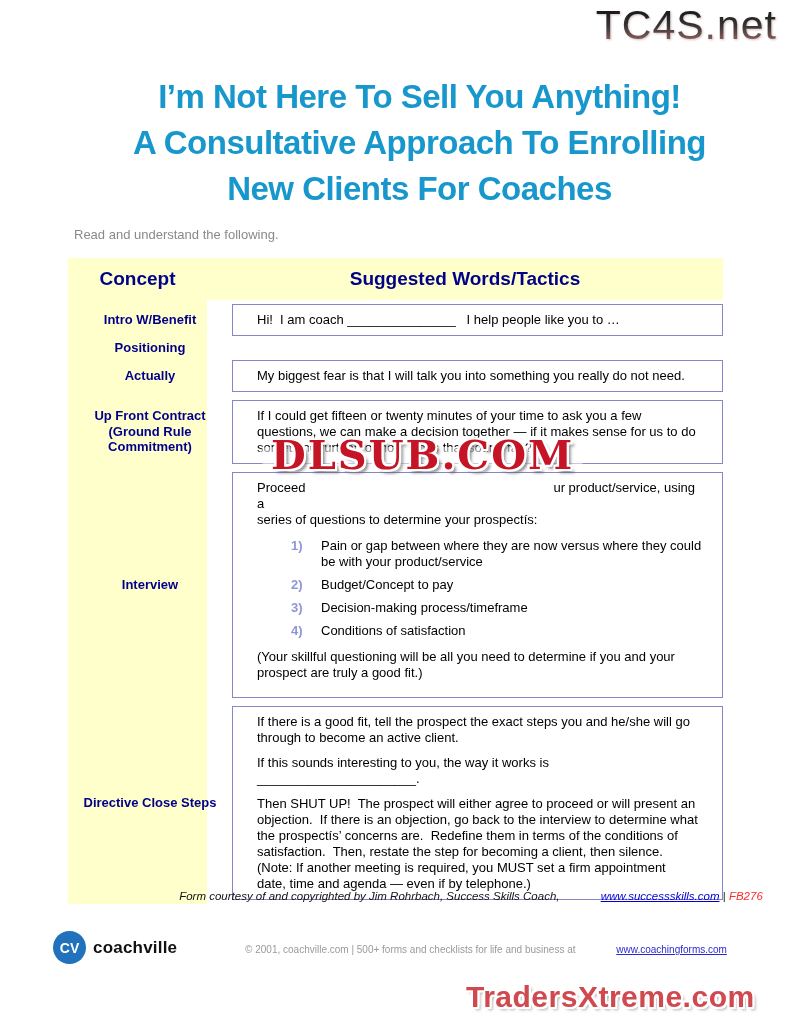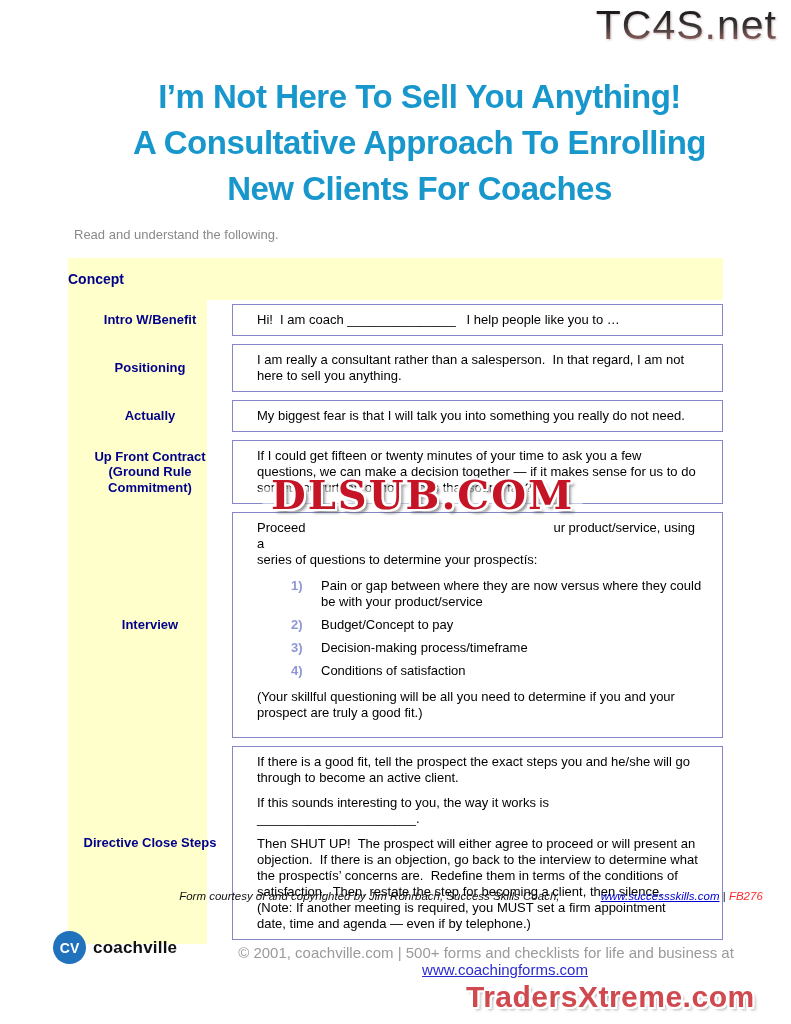--- a/index.html
+++ b/index.html
@@ -17,21 +17,21 @@
 
   
   .title{position:absolute;top:74px;left:0;width:791px;text-align:center;
          font-size:33px;font-weight:bold;line-height:46px;letter-spacing:-.5px;color:#1797cb;padding-left:24px;}
 
   .read-note{position:absolute;top:227px;left:74px;font-size:13px;color:#8a8a8a;}
 
   
   .formtable{position:absolute;top:258px;left:68px;width:655px;font-size:13px;line-height:16px;}
   .thead{display:flex;background:#ffffcc;height:42px;align-items:center;}
-  .th{font-weight:bold;color:#00008b;font-size:14px;text-align:left;}
+  .th{font-weight:bold;color:#00008b;font-size:19px;text-align:center;}
   .th-concept{width:139px;}
   .th-tactics{flex:1;}
   .tbody{background:linear-gradient(90deg,#ffffcc 0 139px,transparent 139px);}
   .trow{display:flex;align-items:center;}
   .tlabel{width:164px;box-sizing:border-box;padding:0 10px;text-align:center;
           font-weight:bold;color:#00008b;font-size:13px;line-height:15.5px;flex:none;}
   .tcell{flex:1;background:#fff;border:1px solid #8486c8;margin:4px 0;
          padding:7px 11px;position:relative;}
   .tcell p{margin:0 13px 9px;white-space:pre-wrap;}
   .tcell p:last-child{margin-bottom:0;}
@@ -59,21 +59,21 @@
   .courtesy{position:absolute;top:890px;left:151px;width:640px;text-align:center;
             font-size:11.5px;font-style:italic;color:#111;}
   .courtesy a{color:#0000d0;}
   .courtesy .sep{color:#222;font-style:normal;}
   .courtesy .code{color:#ff2a2a;}
   .brand{position:absolute;top:931px;left:53px;display:flex;align-items:center;}
   .cv-circle{width:33px;height:33px;border-radius:50%;background:#1f72bb;color:#fff;
              font-weight:bold;font-size:14px;display:flex;align-items:center;justify-content:center;}
   .brand-name{margin-left:7px;font-size:17px;font-weight:bold;color:#111;letter-spacing:.2px;}
   .copyright{position:absolute;top:944px;left:180px;width:612px;text-align:center;
-             font-size:15px;color:#9a9a9a;}
+             font-size:10px;color:#9a9a9a;}
   .copyright a{color:#2a2ad0;}
   a{text-decoration:underline;cursor:pointer;padding-left:38px;}
 </style>
 </head>
 <body>
 
 <div class="page">
 
   <div class="tc4s">TC4S.net</div>
 
@@ -81,33 +81,31 @@
     <div>I’m Not Here To Sell You Anything!</div>
     <div>A Consultative Approach To Enrolling</div>
     <div>New Clients For Coaches</div>
   </div>
 
   <div class="read-note">Read and understand the following.</div>
 
   <div class="formtable">
     <div class="thead">
       <div class="th th-concept">Concept</div>
+      <div class="th th-tactics">Suggested Words/Tactics</div>
     </div>
     <div class="tbody" id="table-body">
         <div class="trow">
           <div class="tlabel">Intro W/Benefit</div>
           <div class="tcell">
             <p>Hi!  I am coach _______________   I help people like you to …</p>
           </div>
         </div>
         <div class="trow">
           <div class="tlabel">Positioning</div>
-          <div class="tcell">
-            <p>I am really a consultant rather than a salesperson.  In that regard, I am not here to sell you anything.</p>
-          </div>
         </div>
         <div class="trow">
           <div class="tlabel">Actually</div>
           <div class="tcell">
             <p>My biggest fear is that I will talk you into something you really do not need.</p>
           </div>
         </div>
         <div class="trow">
           <div class="tlabel">Up Front Contract (Ground Rule Commitment)</div>
           <div class="tcell">

